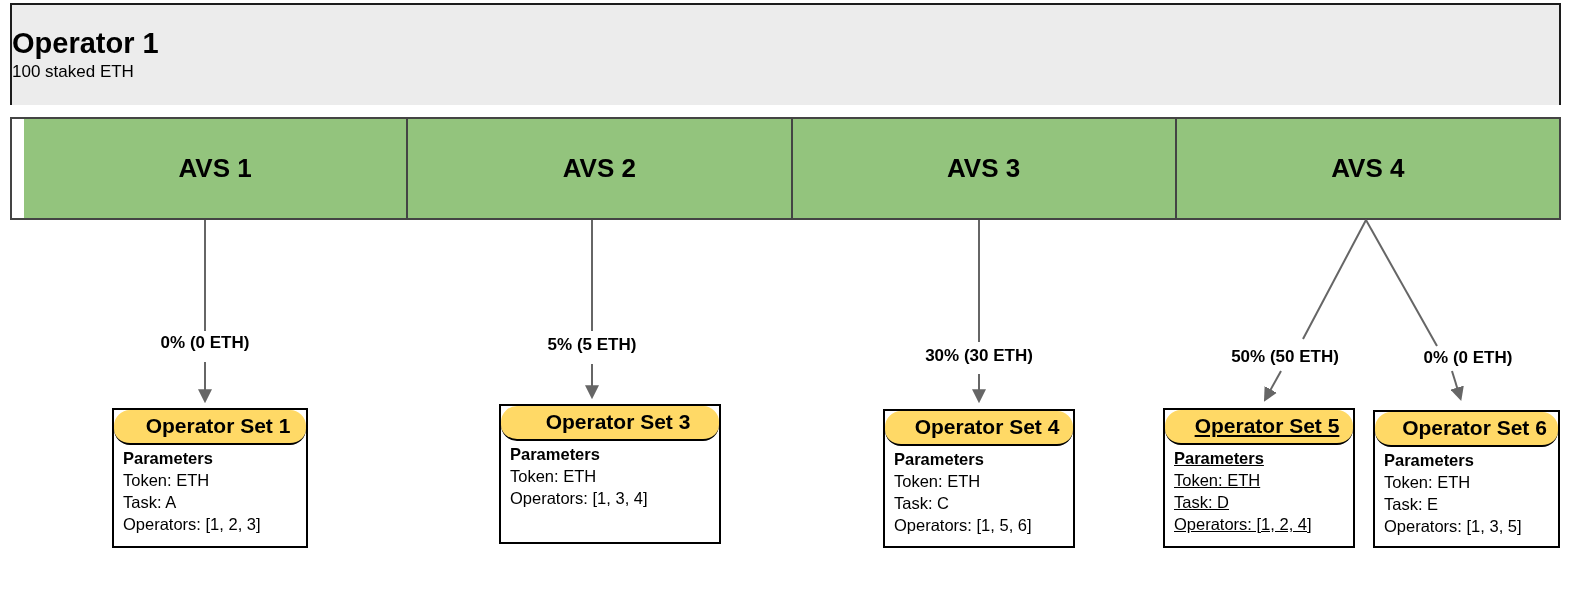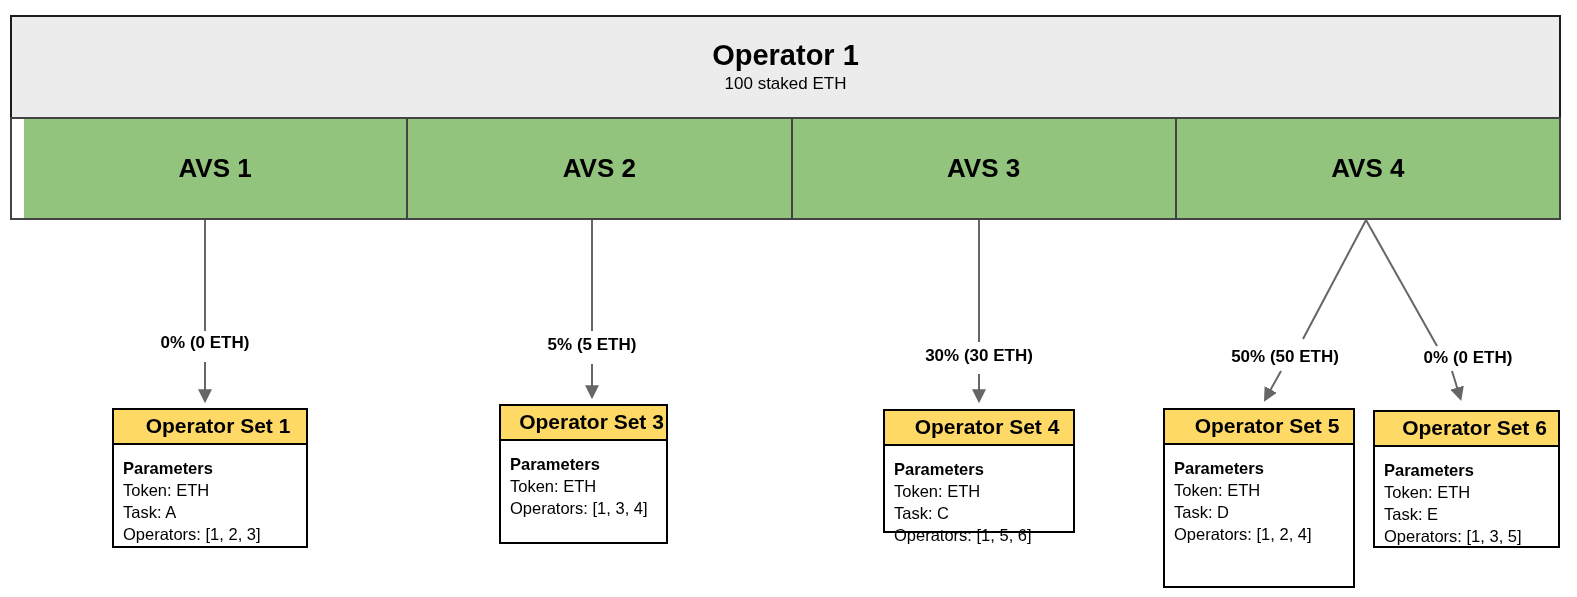--- a/index.html
+++ b/index.html
@@ -9,28 +9,28 @@
     position: relative;
     width: 1577px;
     height: 597px;
     background: #fff;
     overflow: hidden;
   }
 
   
   .operator-box {
     position: absolute;
-    left: 10px; top: 15px;
+    left: 10px; top: 3px;
     width: 1551px; height: 102px;
     box-sizing: border-box;
     background: var(--gray, #ececec);
     border: 2px solid #1c1c1c;
     border-bottom: none;
     display: flex; flex-direction: column;
-    align-items: center; justify-content: center;
+    justify-content: center;
     gap: 3px;
   }
   .operator-title { font-size: 29px; font-weight: bold; line-height: 1.1; }
   .operator-subtitle { font-size: 17px; line-height: 1.1; }
 
   
   .avs-row {
     position: absolute;
     left: 10px; top: 117px;
     width: 1551px; height: 103px;
@@ -70,34 +70,35 @@
   .alloc-label.l5 { left: 1468px; top: 348px; }
 
   
   .opset-card {
     position: absolute;
     box-sizing: border-box;
     background: #fff;
     border: 2px solid #000;
   }
   .opset-card.c1 { left: 112px;  top: 408px; width: 196px; height: 140px; }
-  .opset-card.c2 { left: 499px;  top: 404px; width: 169px; height: 140px; }
-  .opset-card.c3 { left: 883px;  top: 409px; width: 192px; height: 124px; }
-  .opset-card.c4 { left: 1163px; top: 408px; width: 192px; height: 180px; }
+  .opset-card.c2 { left: 499px;  top: 404px; width: 222px; height: 140px; }
+  .opset-card.c3 { left: 883px;  top: 409px; width: 192px; height: 139px; }
+  .opset-card.c4 { left: 1163px; top: 408px; width: 192px; height: 140px; text-decoration: underline; }
   .opset-card.c5 { left: 1373px; top: 410px; width: 187px; height: 138px; }
 
   .opset-header {
     background: var(--yellow, #ffd966);
     border-bottom: 2px solid #000;
     text-align: center;
     font-size: 21px; font-weight: bold;
     padding: 4px 2px 5px 18px;
+    border-radius: 16px;
   }
   .opset-body {
-    padding: 12px 9px;
+    padding: 2px 9px;
     font-size: 16.5px;
     line-height: 22px;
   }
   .opset-body .param-heading { font-weight: bold; }
 </style>
 </head>
 <body>
 
 <div id="canvas">
 

